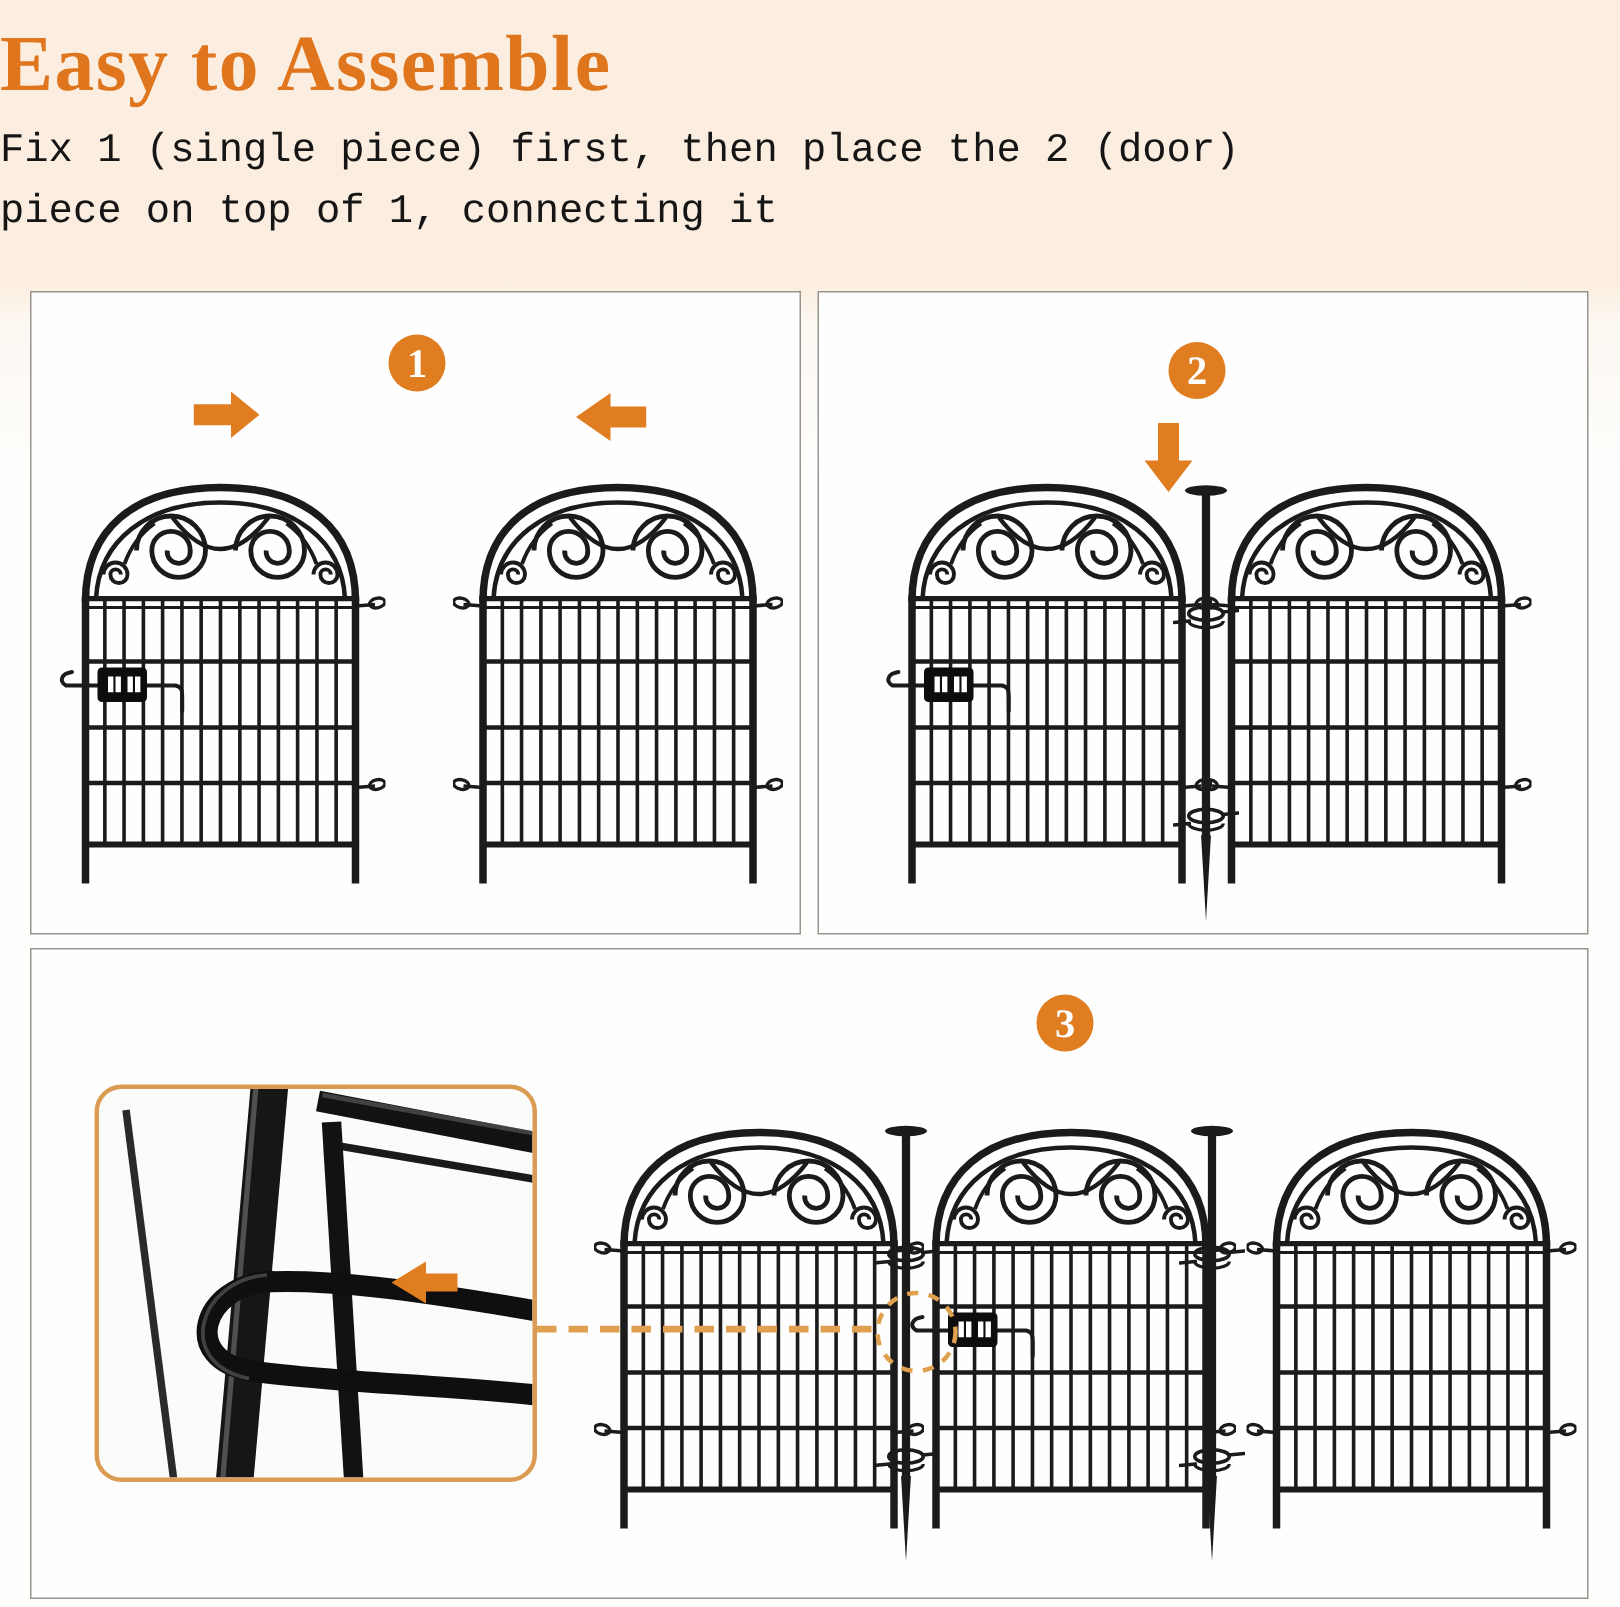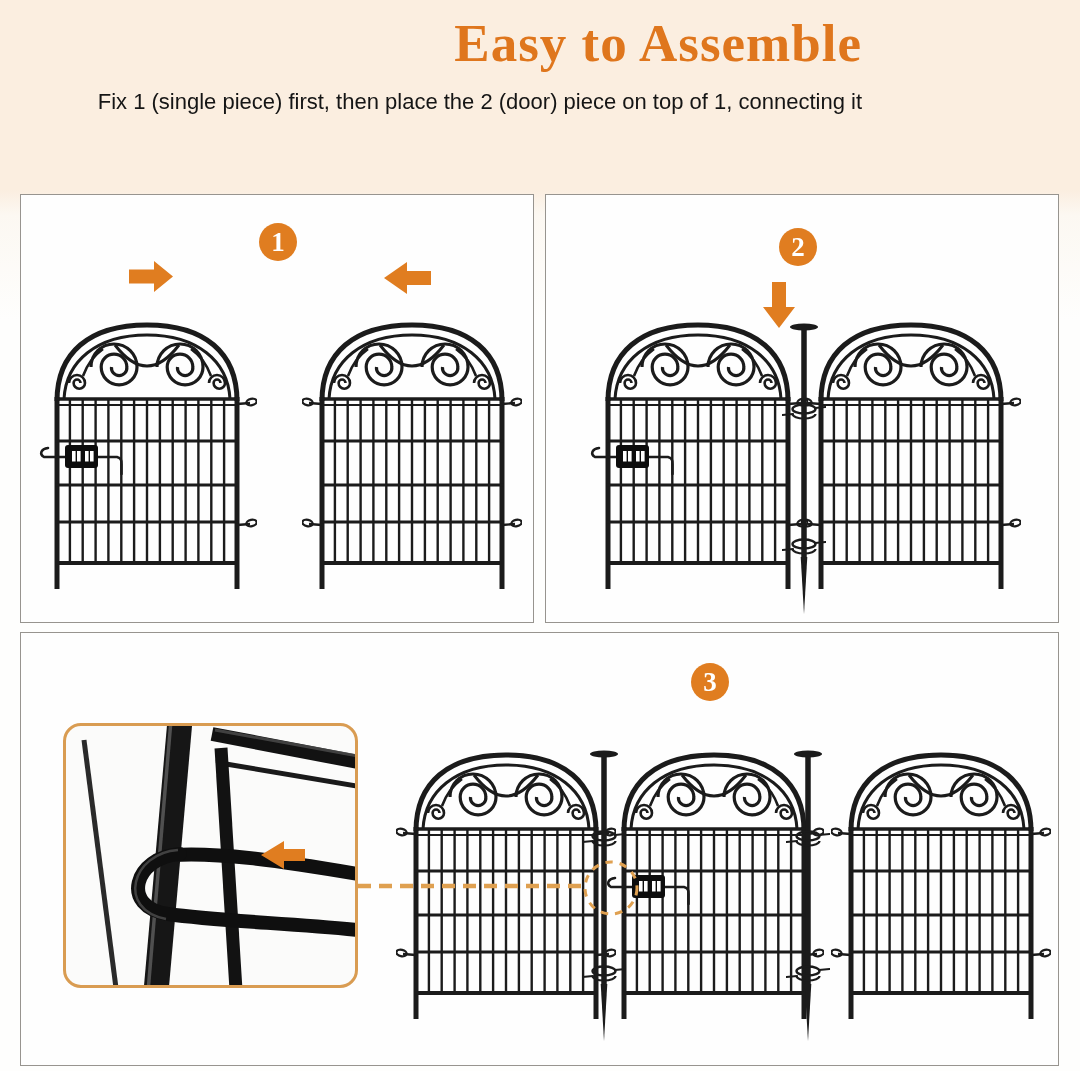--- a/index.html
+++ b/index.html
@@ -2,28 +2,28 @@
 <html><head>
 <meta charset="utf-8">
 <style>
   html,body{margin:0;padding:0;}
   body{width:1080px;height:1071px;overflow:hidden;}
   .canvas{
     position:relative;width:1080px;height:1071px;
     background:linear-gradient(180deg,#fbeee0 0px,#fbeee0 190px,#fcf8f2 215px,#fefefd 320px,#fefefd 100%);
     font-family:"Liberation Serif",serif;
   }
-  .header{position:absolute;left:0;top:0;width:862px;text-align:right;}
+  .header{position:absolute;left:0;top:0;width:862px;text-align:left;}
   .title{
     margin:14px 0 0 0;font-size:53px;line-height:58px;font-weight:bold;
     color:#df761d;font-family:"Liberation Serif",serif;letter-spacing:1px;
   }
   .sub{
-    margin:0;font-size:22px;line-height:41px;color:#151515;
-    font-family:Liberation Sans, sans-serif;
+    margin:0;font-size:27px;line-height:41px;color:#151515;
+    font-family:Liberation Mono, monospace;
   }
   .sub.first{margin-top:9px;}
   .panel{position:absolute;background:#fefefe;border:1px solid #97948f;box-sizing:border-box;}
   .panel.p1{left:20px;top:194px;width:514px;height:429px;}
   .panel.p2{left:545px;top:194px;width:514px;height:429px;}
   .panel.p3{left:20px;top:632px;width:1039px;height:434px;}
   .badge{
     position:absolute;width:38px;height:38px;border-radius:50%;
     background:#e07d20;color:#ffffff;display:flex;align-items:center;justify-content:center;
     font-family:"Liberation Serif",serif;font-weight:bold;font-size:27px;

